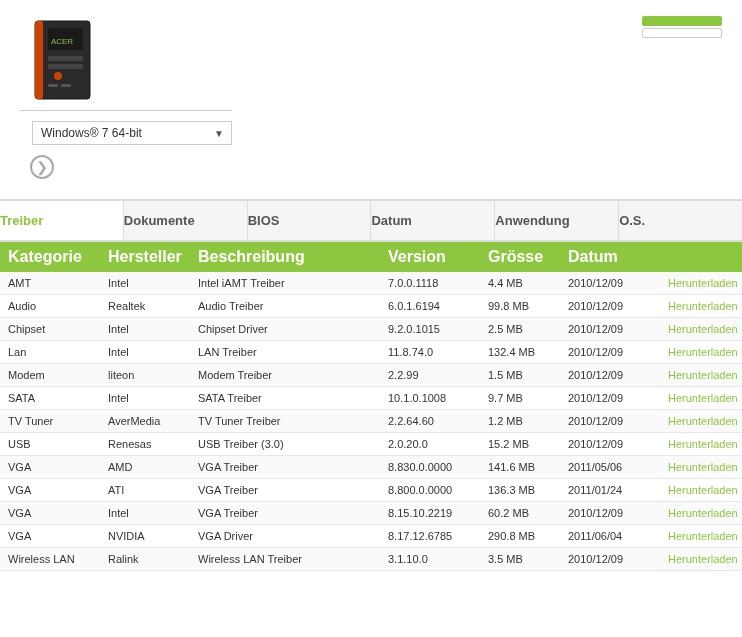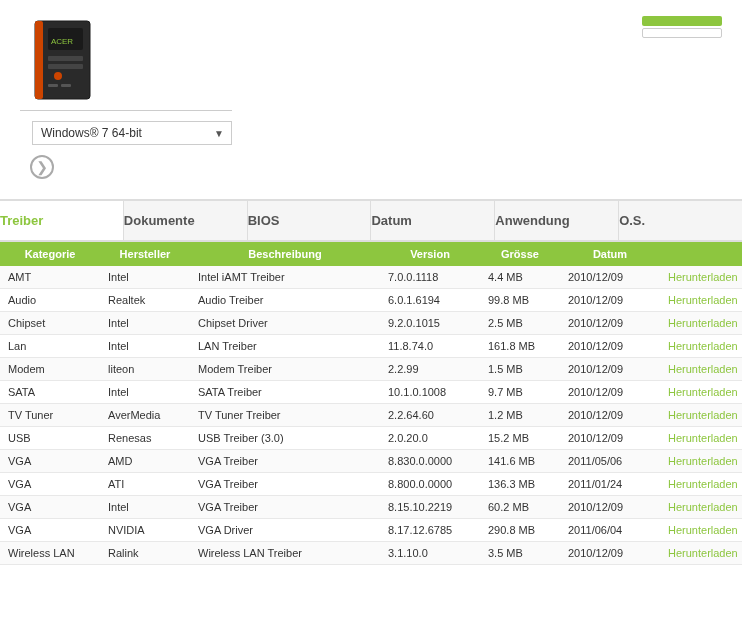--- a/index.html
+++ b/index.html
@@ -174,22 +174,21 @@
     .table-section {
       width: 100%;
     }
 
     .table-header {
       display: grid;
       grid-template-columns: 100px 90px 190px 100px 80px 100px 80px;
       background: #8dc63f;
       color: #fff;
       font-weight: bold;
-      font-size: 11px;
-      text-align: center;
+      font-size: 16px;
     }
 
     .table-header div {
       padding: 6px 8px;
     }
 
     .table-row {
       display: grid;
       grid-template-columns: 100px 90px 190px 100px 80px 100px 80px;
       border-bottom: 1px solid #e8e8e8;
@@ -315,21 +314,21 @@
         <div>9.2.0.1015</div>
         <div>2.5 MB</div>
         <div>2010/12/09</div>
         <div><span class="download-link">Herunterladen</span></div>
       </div>
       <div class="table-row">
         <div>Lan</div>
         <div>Intel</div>
         <div>LAN Treiber</div>
         <div>11.8.74.0</div>
-        <div>161.8 MB</div>
+        <div>132.4 MB</div>
         <div>2010/12/09</div>
         <div><span class="download-link">Herunterladen</span></div>
       </div>
       <div class="table-row">
         <div>Modem</div>
         <div>liteon</div>
         <div>Modem Treiber</div>
         <div>2.2.99</div>
         <div>1.5 MB</div>
         <div>2010/12/09</div>

